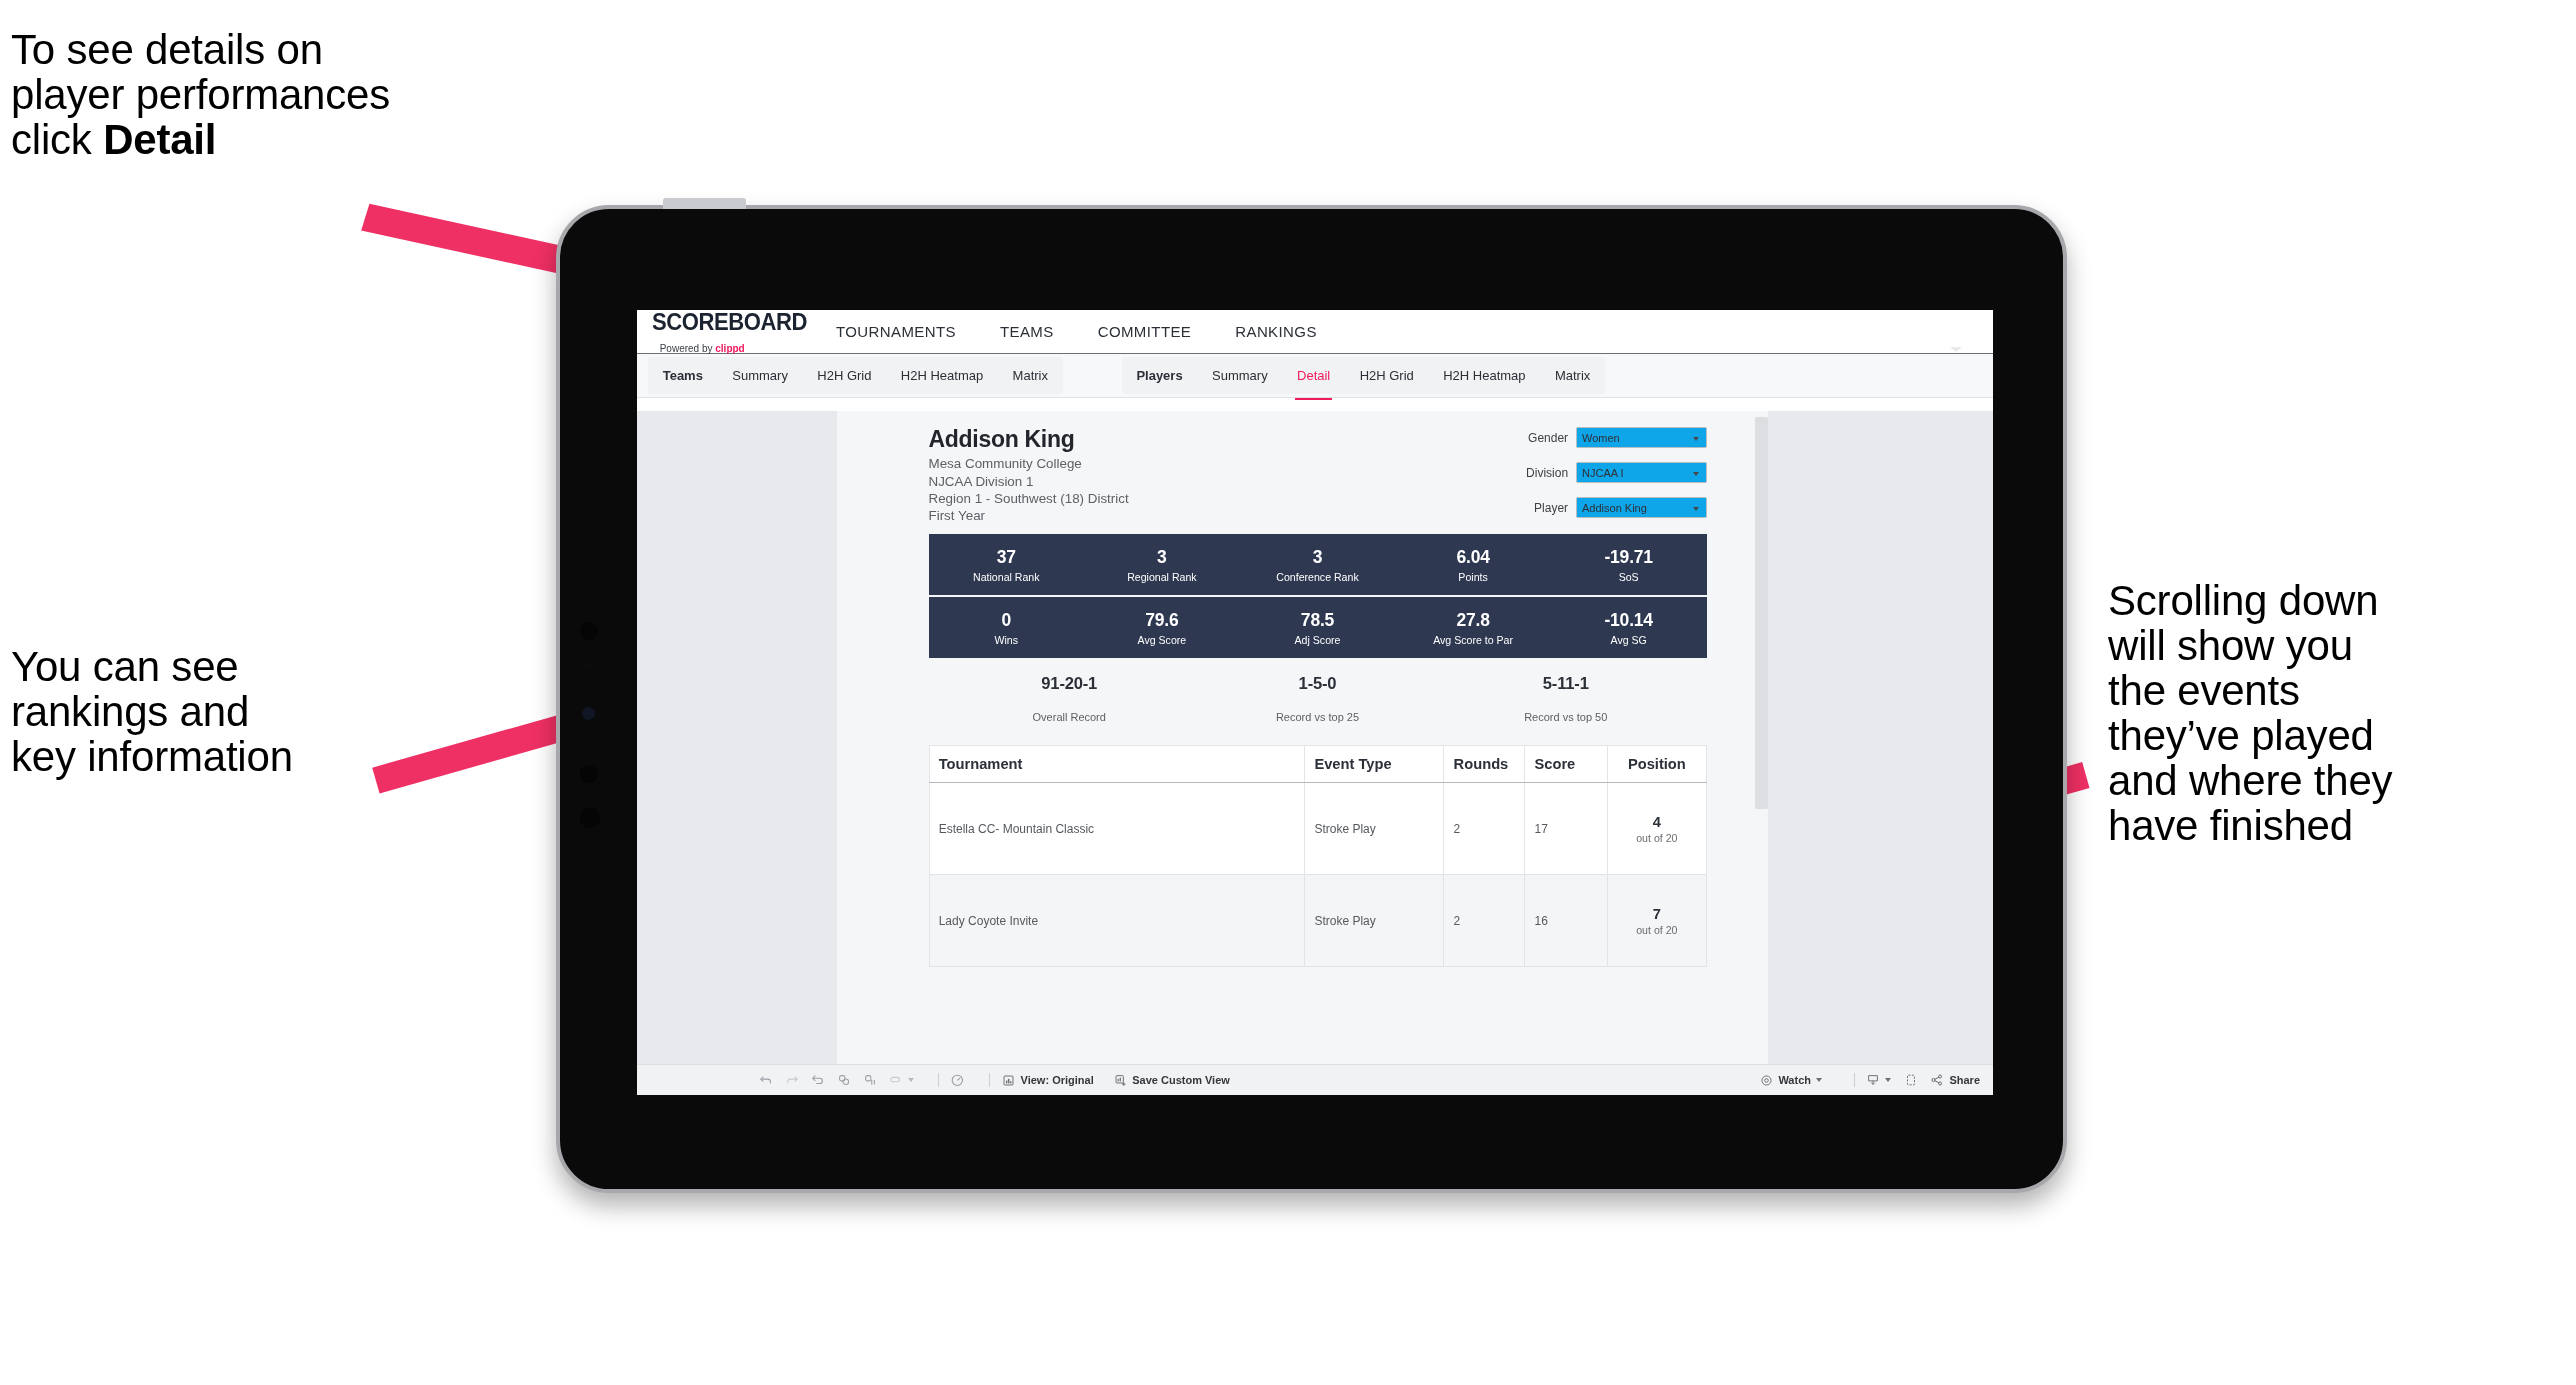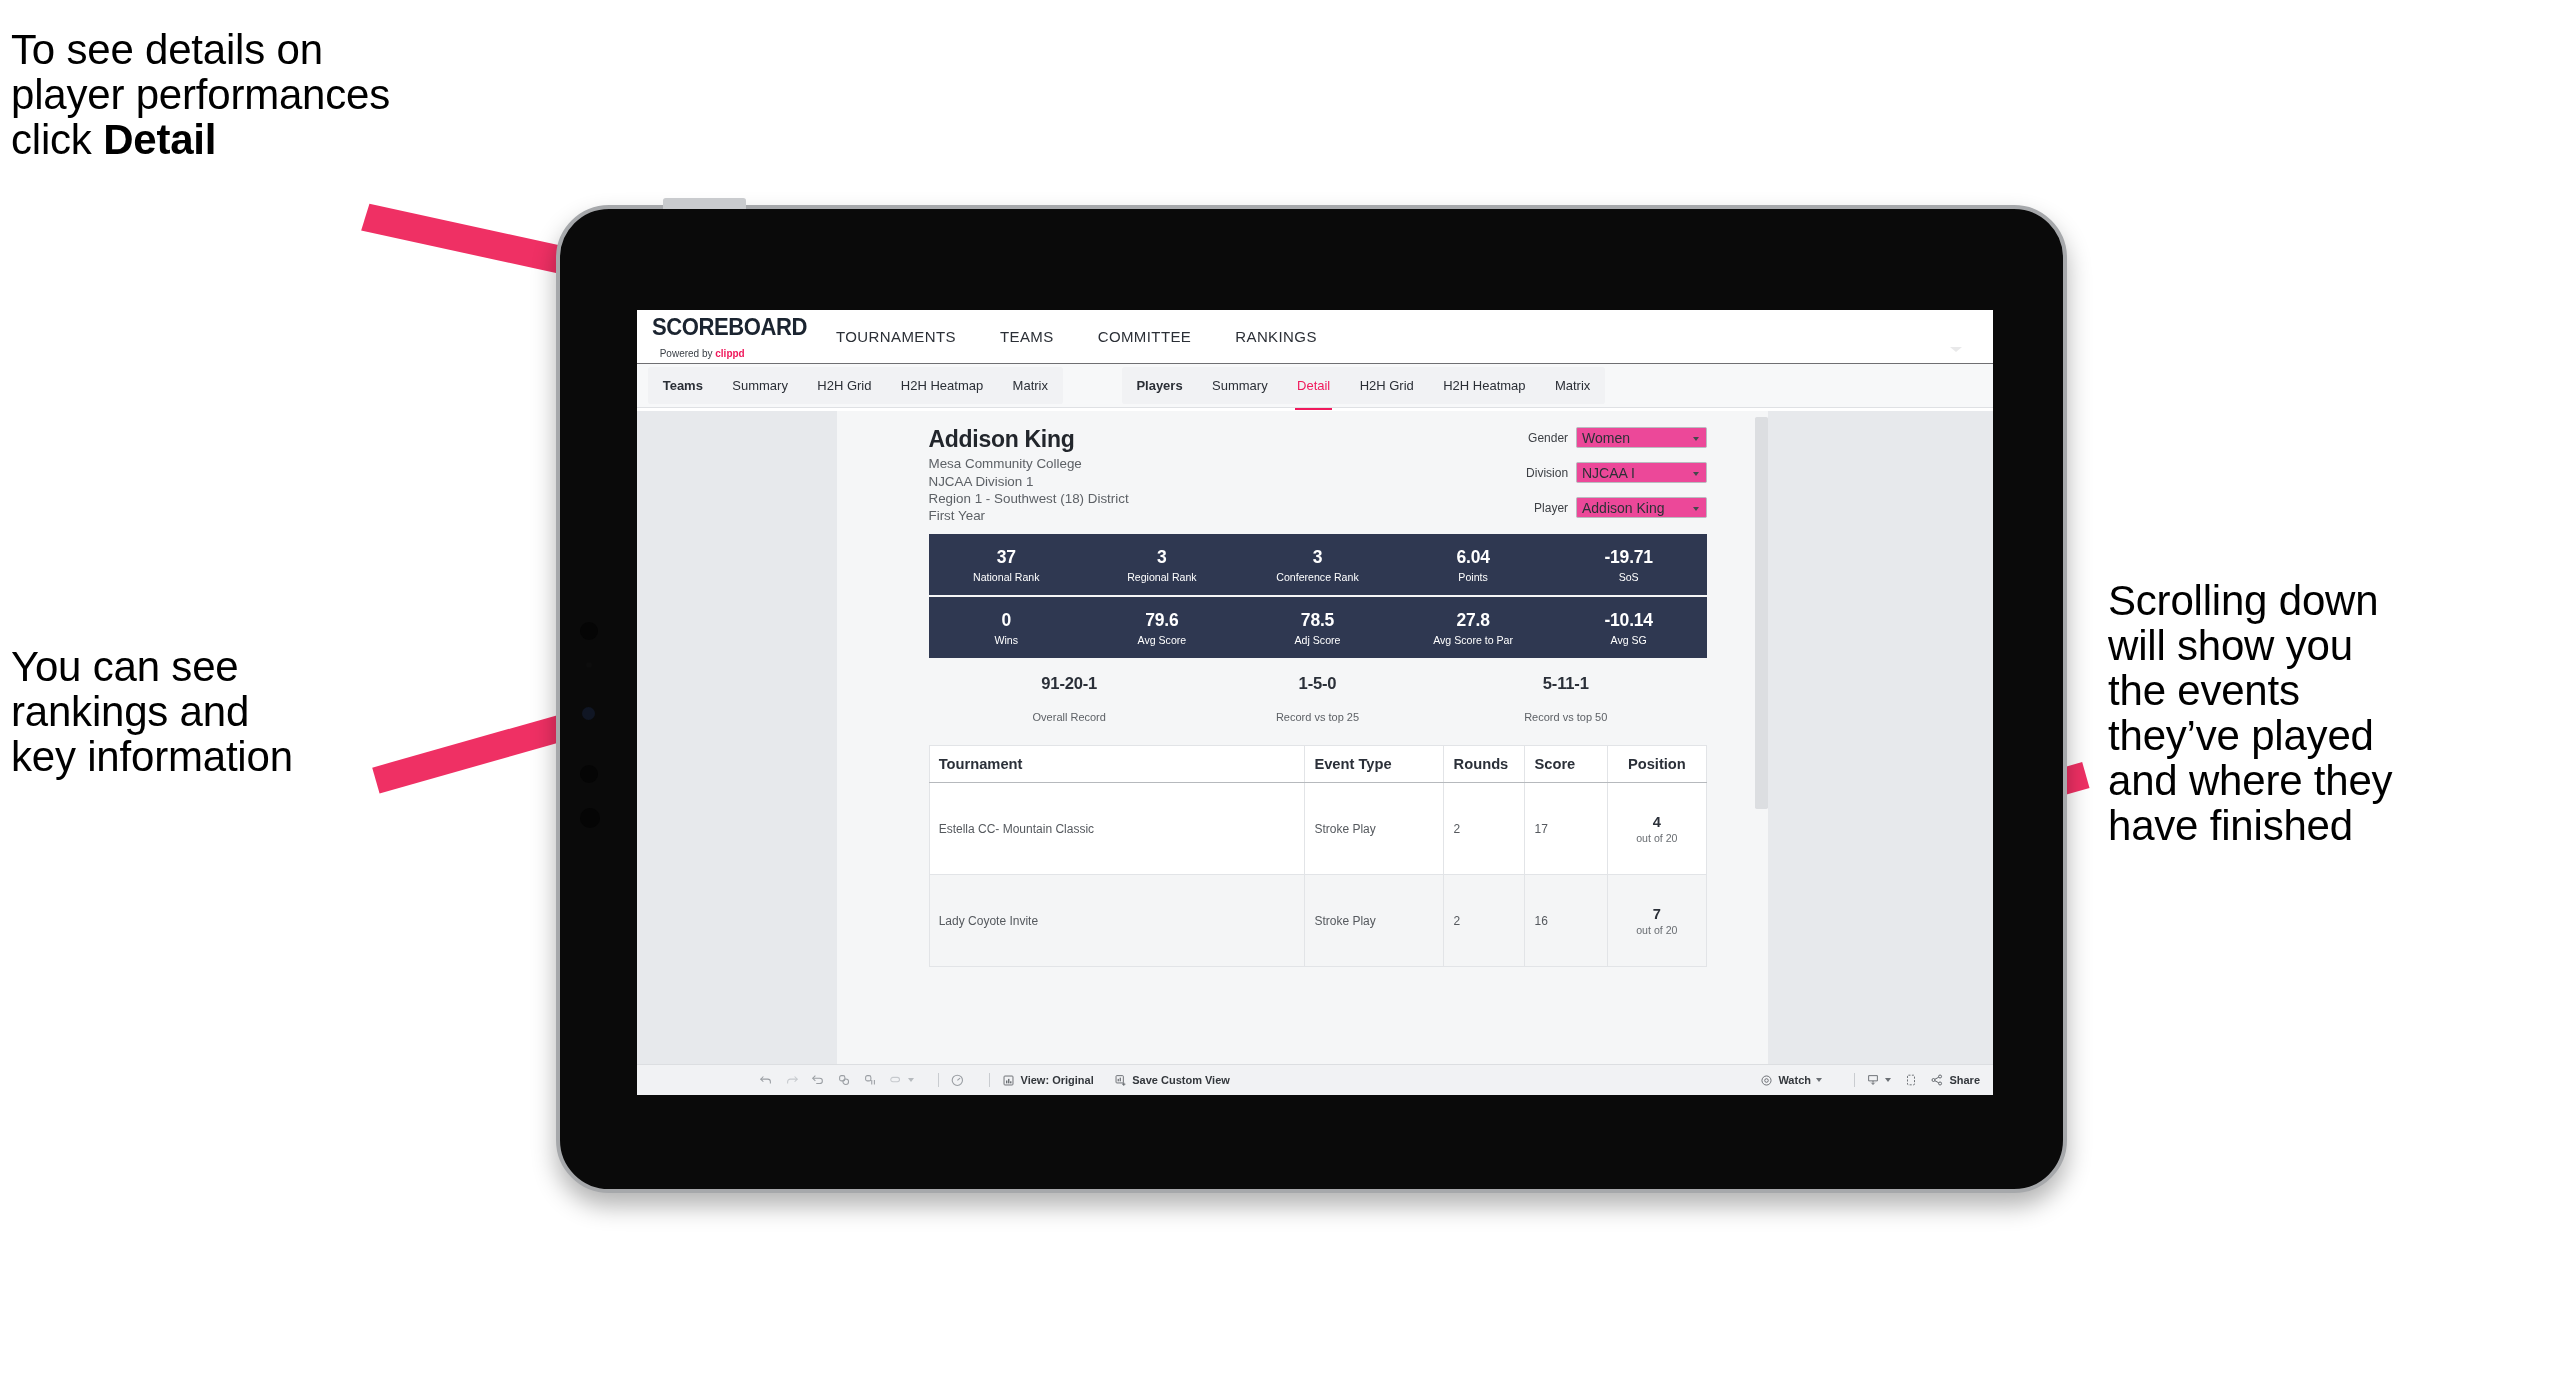--- a/index.html
+++ b/index.html
@@ -52,21 +52,21 @@
   #screen {
     position: absolute;
     left: 77px; top: 101px;
     width: 1356px; height: 785px;
     background: #ffffff;
     overflow: hidden;
   }
 
   
   #appnav {
-    height: 54px; background:#fff;
+    height: 44px; background:#fff;
     display:flex; align-items:center;
     border-bottom: 1.8px solid #6f6f72;
     position: relative;
   }
   #brand { width:177px; padding-left:14.7px; }
   #brand .logo {
     font-family:"Liberation Sans", sans-serif;
     font-weight:700; font-size:24px; letter-spacing:-0.5px;
     color:#1b2430; line-height:1;
     transform: scaleX(0.92); transform-origin: left center;
@@ -123,24 +123,24 @@
   
   #headrow { display:flex; justify-content:space-between; align-items:flex-start; }
   #pname { font-size:23px; font-weight:700; color:#22262c; letter-spacing:-0.3px; }
   #pmeta { margin-top:2.8px; }
   #pmeta div { font-size:13.4px; color:#5d6166; line-height:1.28; }
 
   #filters { width:198px; padding-top:1.8px; }
   .filter-row { display:flex; align-items:center; justify-content:flex-end; margin-bottom:14px; }
   .filter-label { font-size:12px; color:#3d4045; margin-right:7.4px; }
   .filter-select {
-    width:131px; height:21px; background:#ec4899;
+    width:131px; height:21px; background:#0ea5e9;
     border:0.9px solid #b9bcc0; border-radius:1.8px;
     display:flex; align-items:center; padding:0 5.5px;
-    font-size:14px; color:#2c3036; position:relative; cursor:pointer;
+    font-size:11px; color:#2c3036; position:relative; cursor:pointer;
   }
   .filter-select .caret {
     position:absolute; right:6.4px; top:8.3px;
     width:0;height:0;border-left:3.7px solid transparent;border-right:3.7px solid transparent;border-top:4.6px solid #44484d;
   }
 
   
   .statbar {
     background:#2f3851; color:#fff;
     display:flex; align-items:center;

